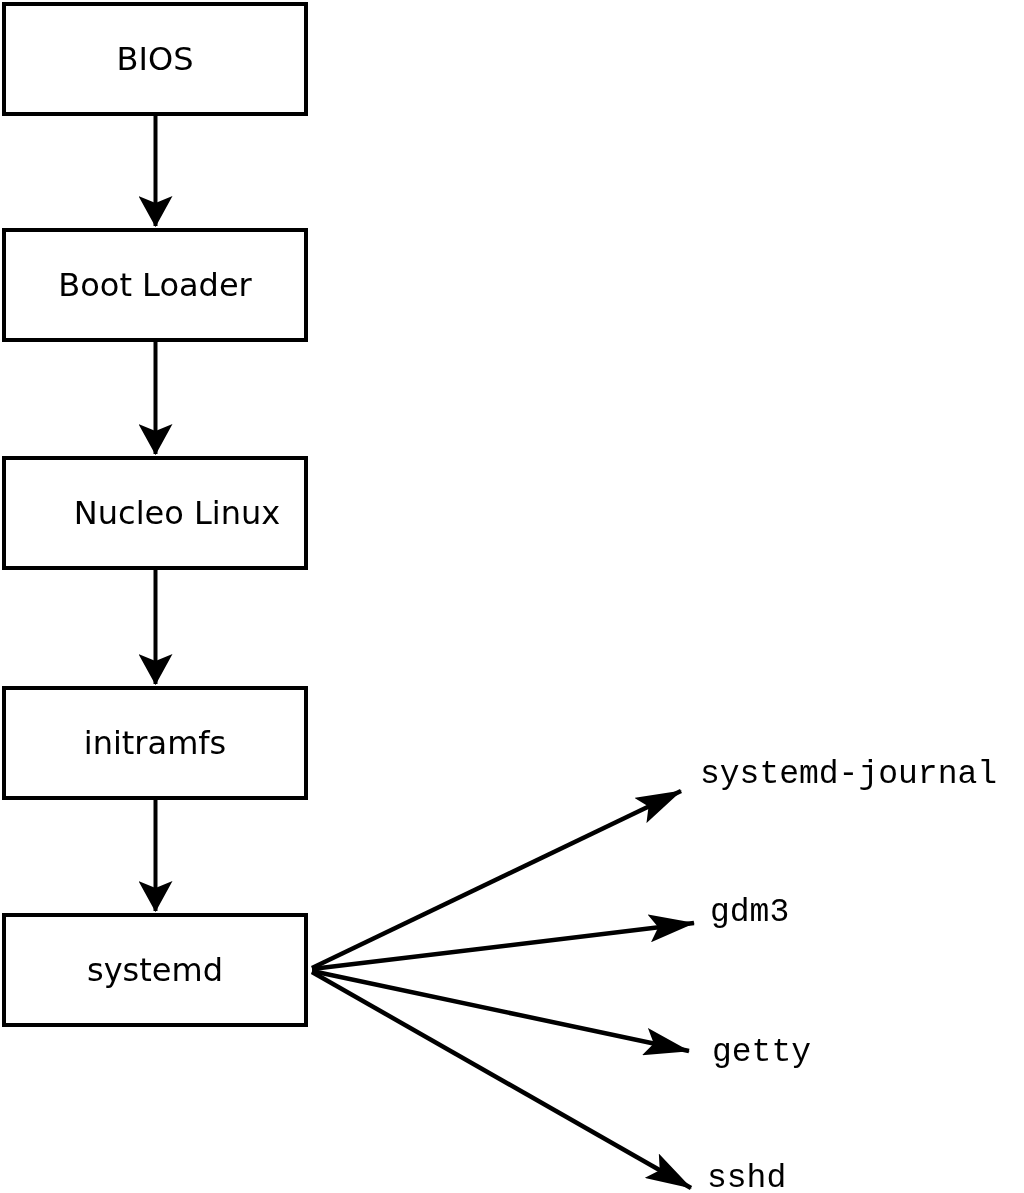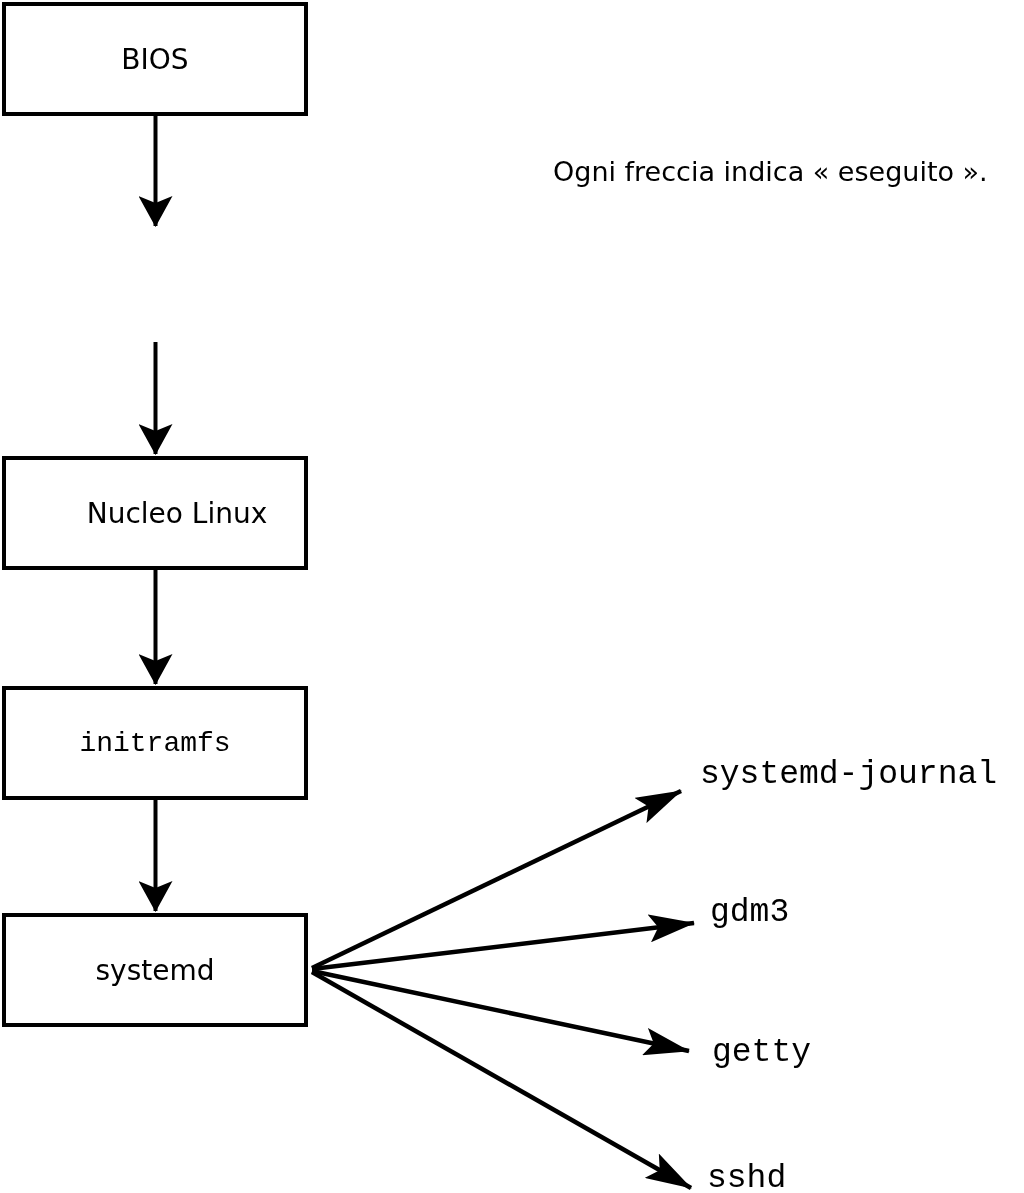--- a/index.html
+++ b/index.html
@@ -28,28 +28,28 @@
     width: 306px;
     height: 114px;
     box-sizing: border-box;
     border: 4px solid #000000;
     background: #ffffff;
     display: flex;
     align-items: center;
     justify-content: center;
   }
   .flow-box .box-label {
-    font-size: 28px;
+    font-size: 32px;
     color: #000000;
     white-space: nowrap;
   }
   #box-bios        { top: 2px;   }
   #box-bootloader  { top: 228px; }
   #box-nucleo      { top: 456px; padding-left: 44px; }
-  #box-initramfs   { top: 686px; font-family: Liberation Mono, monospace; }
+  #box-initramfs   { top: 686px; }
   #box-systemd     { top: 913px; align-items: center; }
 
   .caption {
     position: absolute;
     left: 553px;
     top: 156px;
     font-size: 27px;
     color: #000000;
     white-space: nowrap;
   }
@@ -94,33 +94,35 @@
     <line class="arrow-line-fan" x1="312" y1="968" x2="681" y2="791" marker-end="url(#head-f)"></line>
     <line class="arrow-line-fan" x1="312" y1="969" x2="694" y2="923" marker-end="url(#head-f)"></line>
     <line class="arrow-line-fan" x1="312" y1="971" x2="689" y2="1051" marker-end="url(#head-f)"></line>
     <line class="arrow-line-fan" x1="312" y1="972" x2="691" y2="1188" marker-end="url(#head-f)"></line>
   </svg>
 
   <div class="flow-box" id="box-bios">
     <span class="box-label">BIOS</span>
   </div>
 
+  <div class="flow-box" id="box-bootloader">
+    <span class="box-label">Boot Loader</span>
+  </div>
 
   <div class="flow-box" id="box-nucleo">
     <span class="box-label">Nucleo Linux</span>
   </div>
 
   <div class="flow-box" id="box-initramfs">
     <span class="box-label">initramfs</span>
   </div>
 
   <div class="flow-box" id="box-systemd">
     <span class="box-label">systemd</span>
   </div>
 
-  <div class="caption">Ogni freccia indica « eseguito ».</div>
 
   <div class="service-label" id="svc-journal">systemd-journal</div>
   <div class="service-label" id="svc-gdm3">gdm3</div>
   <div class="service-label" id="svc-getty">getty</div>
   <div class="service-label" id="svc-sshd">sshd</div>
 
 </div>
 
 </body></html>

